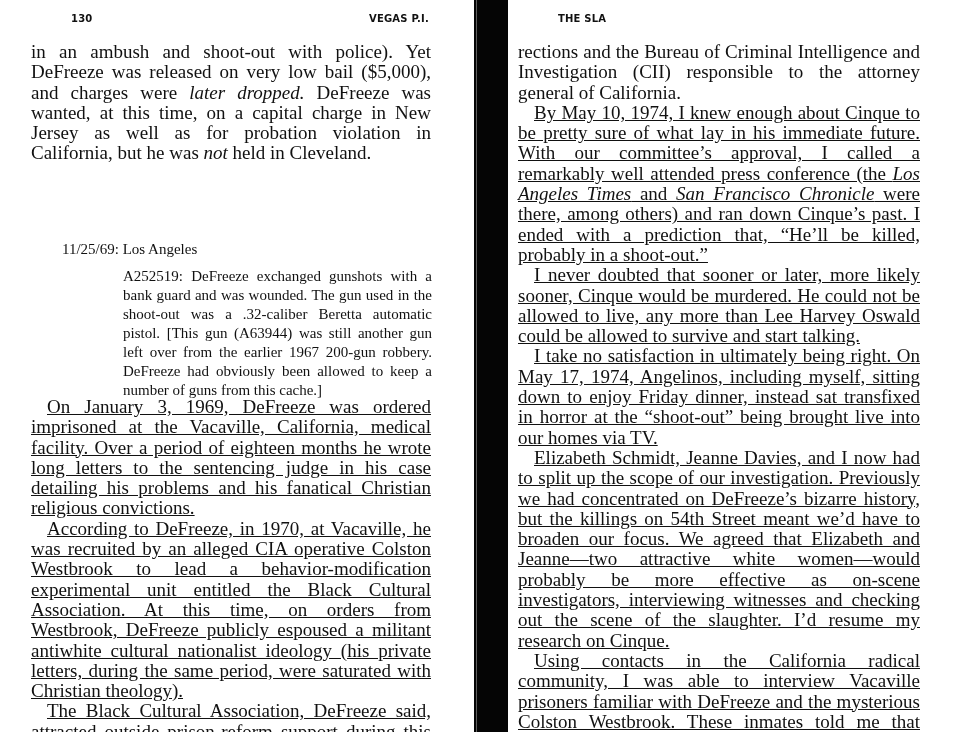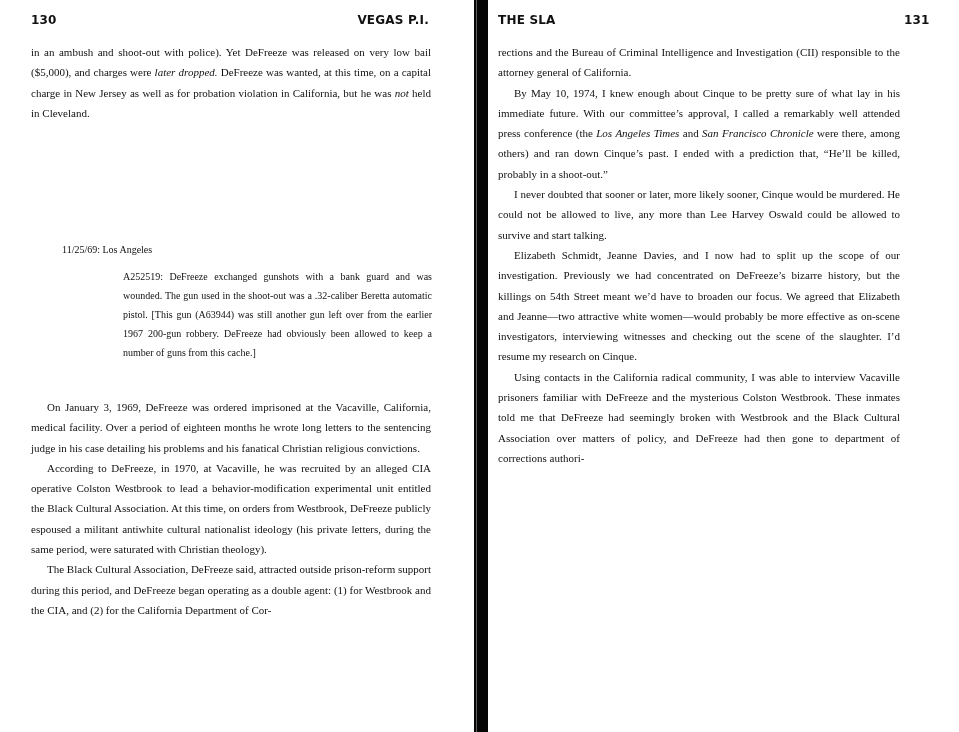--- a/index.html
+++ b/index.html
@@ -20,21 +20,21 @@
       top: 0;
       height: 732px;
       background: #ffffff;
       overflow: hidden;
     }
     .page-left {
       left: 0;
       width: 474px;
     }
     .page-right {
-      left: 488px;
+      left: 508px;
       width: 447px;
     }
     .spine {
       position: absolute;
       left: 474px;
       top: 0;
       width: 38px;
       height: 732px;
       background: #050505;
     }
@@ -56,60 +56,62 @@
       width: 4px;
       height: 732px;
       background: repeating-linear-gradient(180deg, #000 0 3px, #444 3px 4px, #000 4px 7px);
       opacity: 0.8;
     }
     .running-head {
       position: absolute;
       top: 13px;
       font-family: "DejaVu Sans", "Liberation Sans", sans-serif;
       font-weight: bold;
-      font-size: 12px;
+      font-size: 10px;
       letter-spacing: 0.2px;
       color: #111;
+      margin-left: 40px;
     }
     .page-left .page-number { left: 31px; }
     .page-left .running-title { right: 45px; }
     .page-right .running-title { left: 10px; }
     .page-right .page-number { left: 416px; }
 
     .text-block {
       position: absolute;
-      font-size: 11px;
+      font-size: 19px;
       line-height: 20.3px;
       text-align: justify;
       hyphens: none;
     }
     .page-left .text-block {
       left: 31px;
       width: 400px;
     }
     .page-right .text-block {
       left: 10px;
       width: 402px;
     }
     .text-block p {
       margin: 0;
     }
     .indent {
       text-indent: 16px;
+      text-decoration: underline;
     }
     .block-1 { top: 42px; }
     .block-2 { top: 397px; }
     .right-block { top: 42px; }
 
     .record {
       position: absolute;
       left: 62px;
       top: 240px;
       width: 370px;
-      font-size: 10px;
+      font-size: 15px;
       line-height: 19px;
     }
     .record-head {
       margin: 0;
     }
     .record-body {
       margin: 8px 0 0 61px;
       text-align: justify;
     }
     em { font-style: italic; }
@@ -149,19 +151,22 @@
     <p>
       <span>rections and the Bureau of Criminal Intelligence and Investigation (CII) responsible to the attorney general of California.</span>
     </p>
     <p class="indent">
       <span>By May 10, 1974, I knew enough about Cinque to be pretty sure of what lay in his immediate future. With our committee’s approval, I called a remarkably well attended press conference (the </span><em>Los Angeles Times</em><span> and </span><em>San Francisco Chronicle</em><span> were there, among others) and ran down Cinque’s past. I ended with a prediction that, “He’ll be killed, probably in a shoot-out.”</span>
     </p>
     <p class="indent">
       <span>I never doubted that sooner or later, more likely sooner, Cinque would be murdered. He could not be allowed to live, any more than Lee Harvey Oswald could be allowed to survive and start talking.</span>
     </p>
     <p class="indent">
+      <span>I take no satisfaction in ultimately being right. On May 17, 1974, Angelinos, including myself, sitting down to enjoy Friday dinner, instead sat transfixed in horror at the “shoot-out” being brought live into our homes via TV.</span>
+    </p>
+    <p class="indent">
       <span>Elizabeth Schmidt, Jeanne Davies, and I now had to split up the scope of our investigation. Previously we had concentrated on DeFreeze’s bizarre history, but the killings on 54th Street meant we’d have to broaden our focus. We agreed that Elizabeth and Jeanne—two attractive white women—would probably be more effective as on-scene investigators, interviewing witnesses and checking out the scene of the slaughter. I’d resume my research on Cinque.</span>
     </p>
     <p class="indent">
       <span>Using contacts in the California radical community, I was able to interview Vacaville prisoners familiar with DeFreeze and the mysterious Colston Westbrook. These inmates told me that DeFreeze had seemingly broken with Westbrook and the Black Cultural Association over matters of policy, and DeFreeze had then gone to department of corrections authori-</span>
     </p>
   </div>
 </div>
 
 </body></html>

